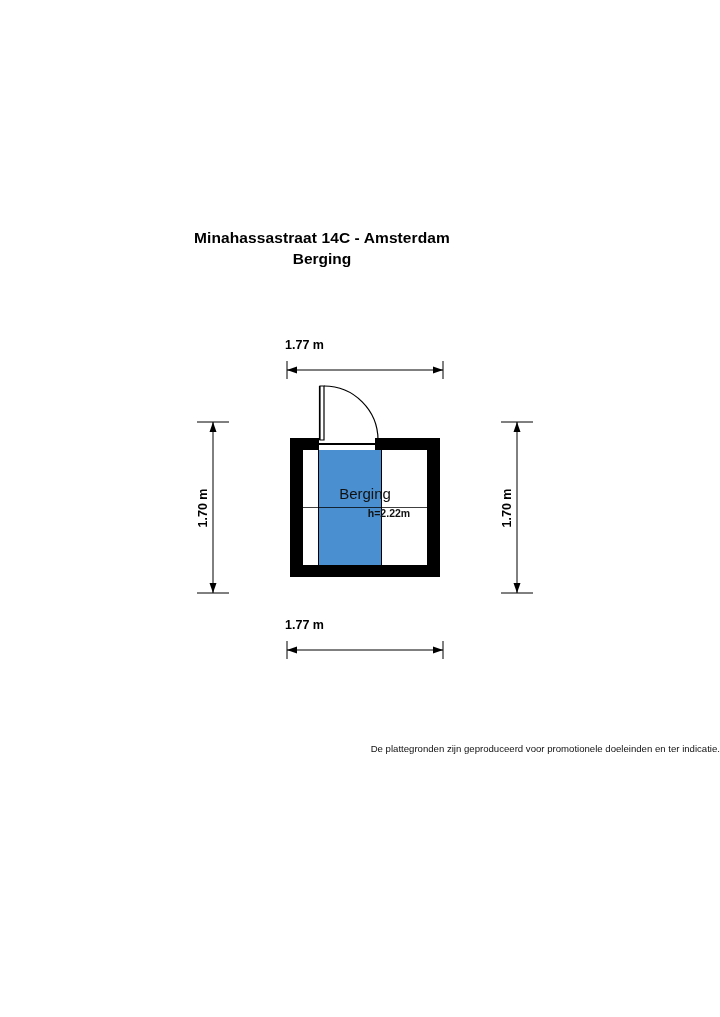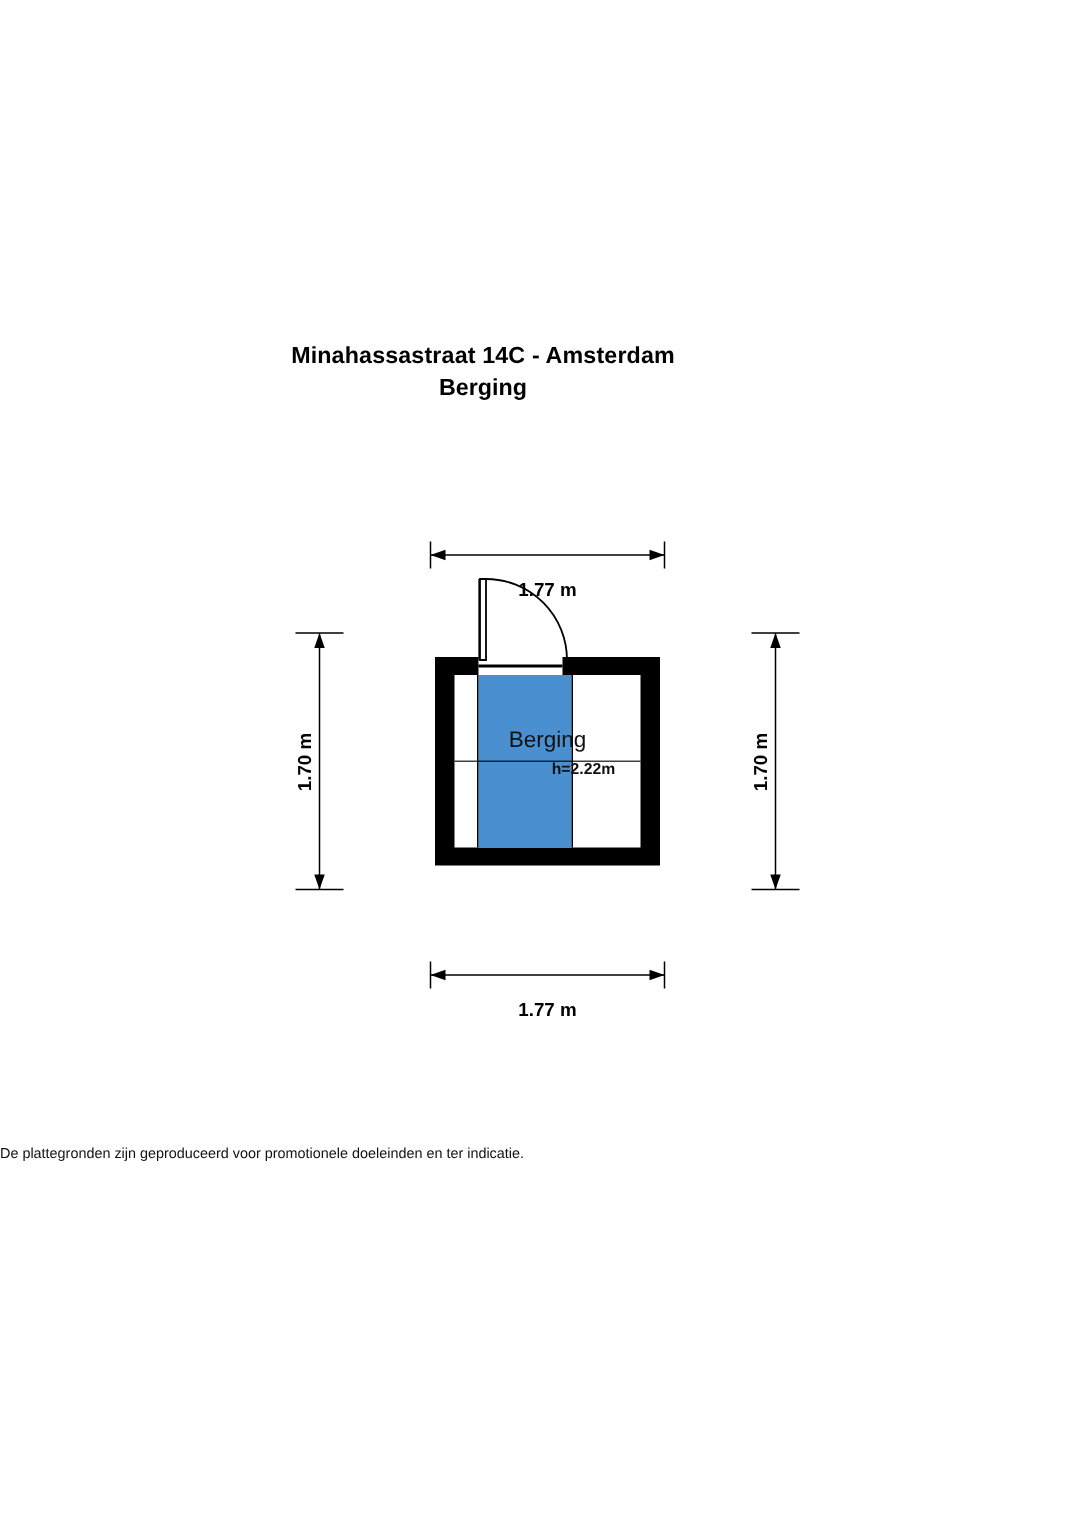--- a/index.html
+++ b/index.html
@@ -150,22 +150,21 @@
   }
 
   
   .dim {
     position: absolute;
   }
   .dim-label {
     font-size: 12.5px;
     font-weight: bold;
     color: #000000;
-    text-align: center;
-    margin-top: 48px;
+    text-align: left;
   }
 
   
   .dim-top { left: 95px; top: 8px; width: 160px; }
   .dim-bottom { left: 95px; top: 288px; width: 160px; }
 
   .dim-h-line {
     position: absolute;
     left: 0;
     top: 22px;
@@ -199,25 +198,24 @@
     font-size: 12.5px;
     font-weight: bold;
   }
 
   
   .footer {
     position: absolute;
     left: 0;
     top: 742px;
     width: 720px;
-    text-align: left;
+    text-align: right;
     font-size: 9.6px;
     line-height: 14.5px;
     color: #111111;
-    margin-top: 21px;
   }
 </style>
 </head>
 <body>
 
 <div class="page">
 
   <div class="title-block">
     <div class="title-line1">Minahassastraat 14C - Amsterdam</div>
     <div class="title-line2">Berging</div>

